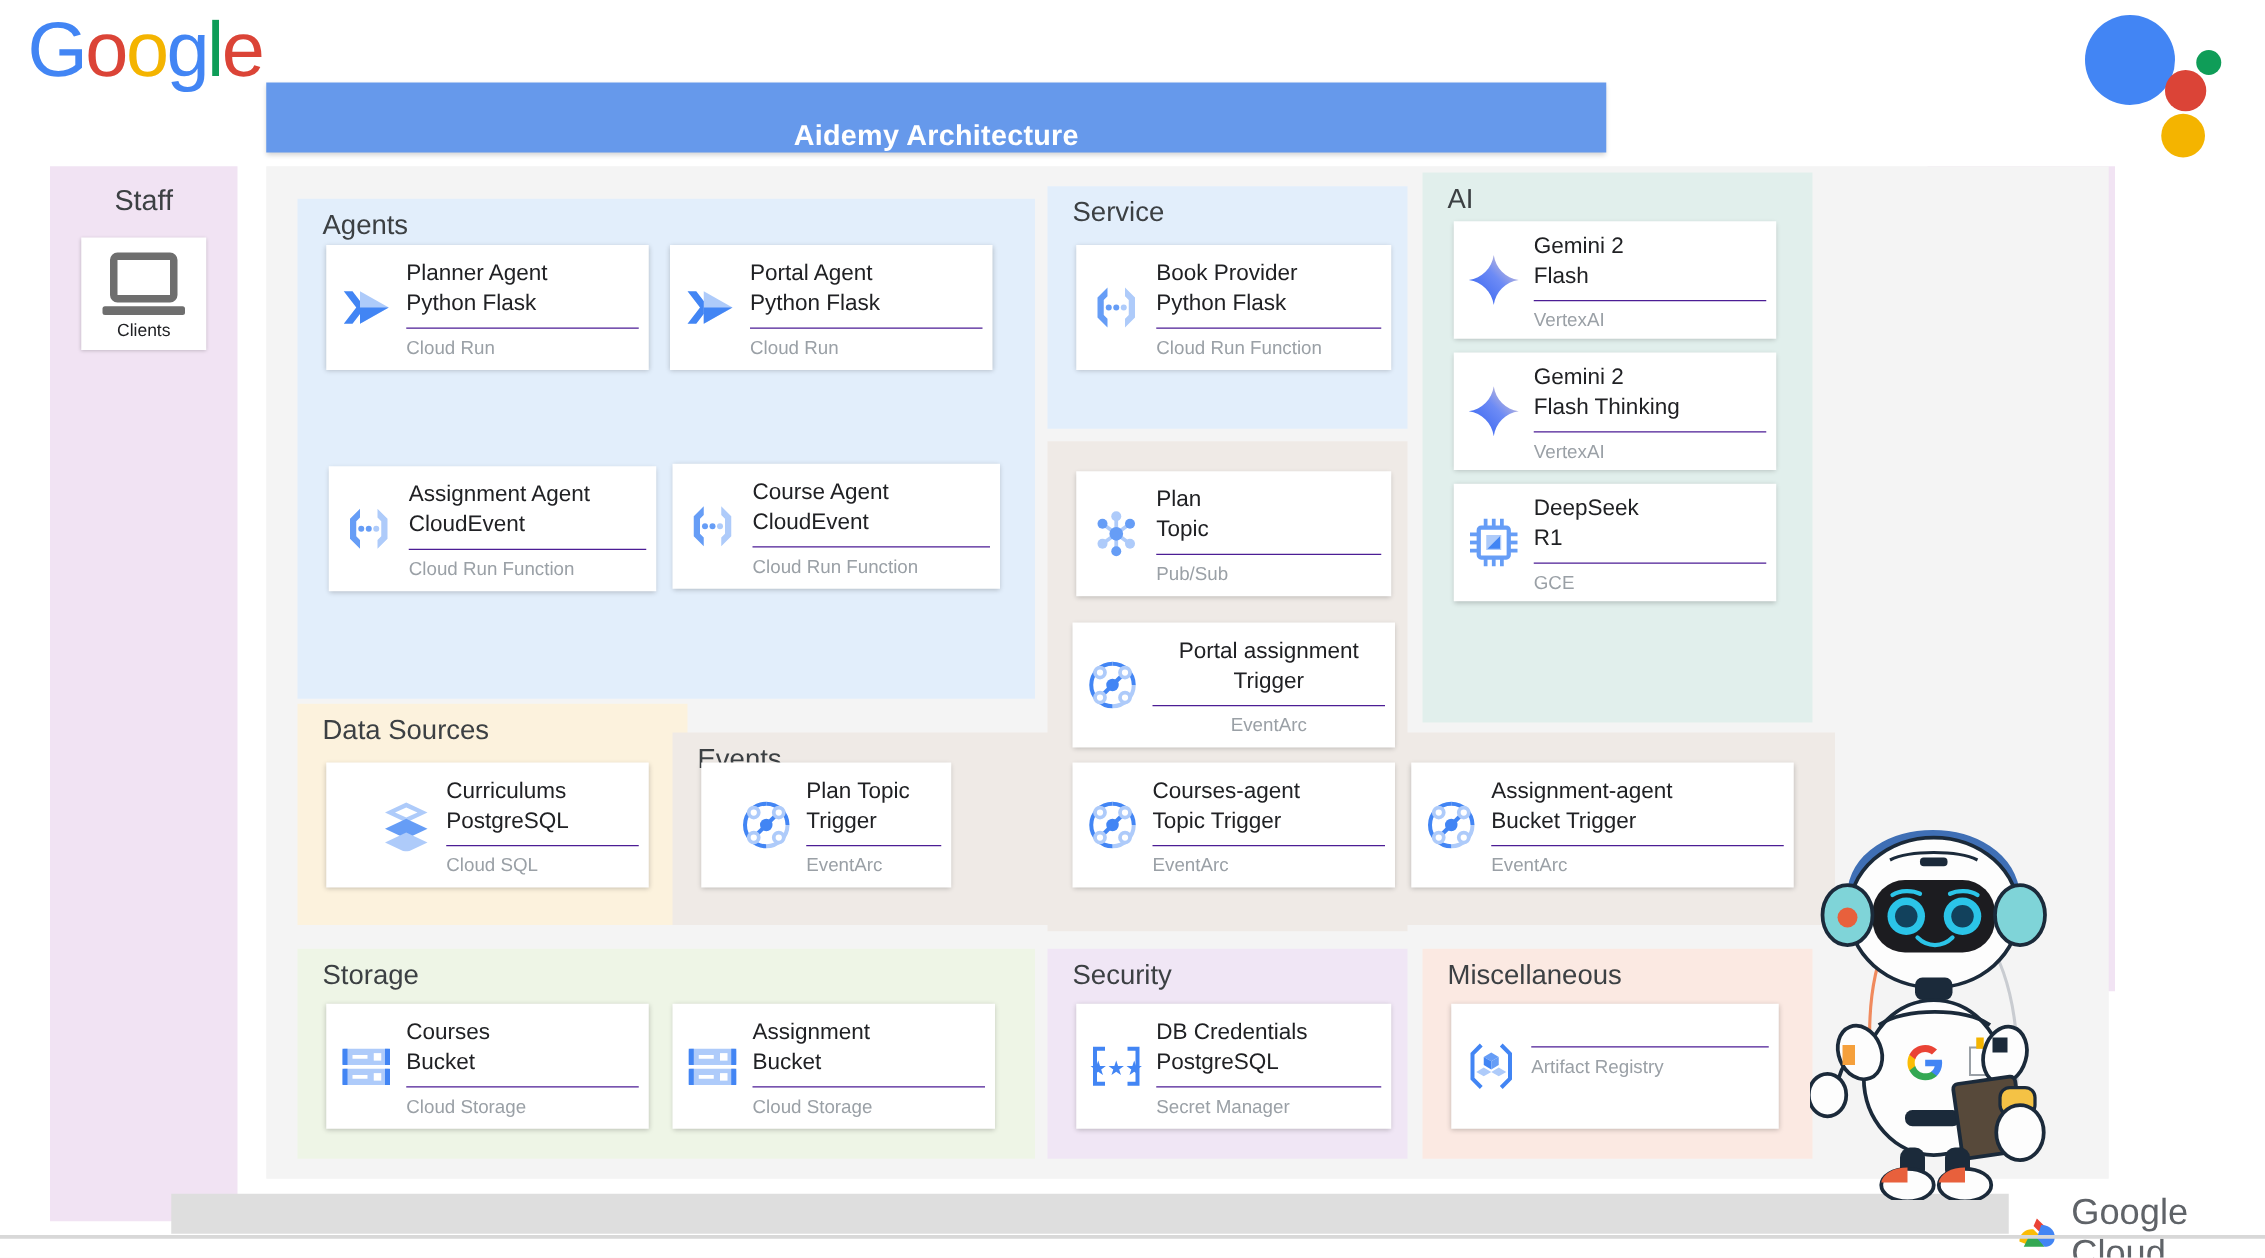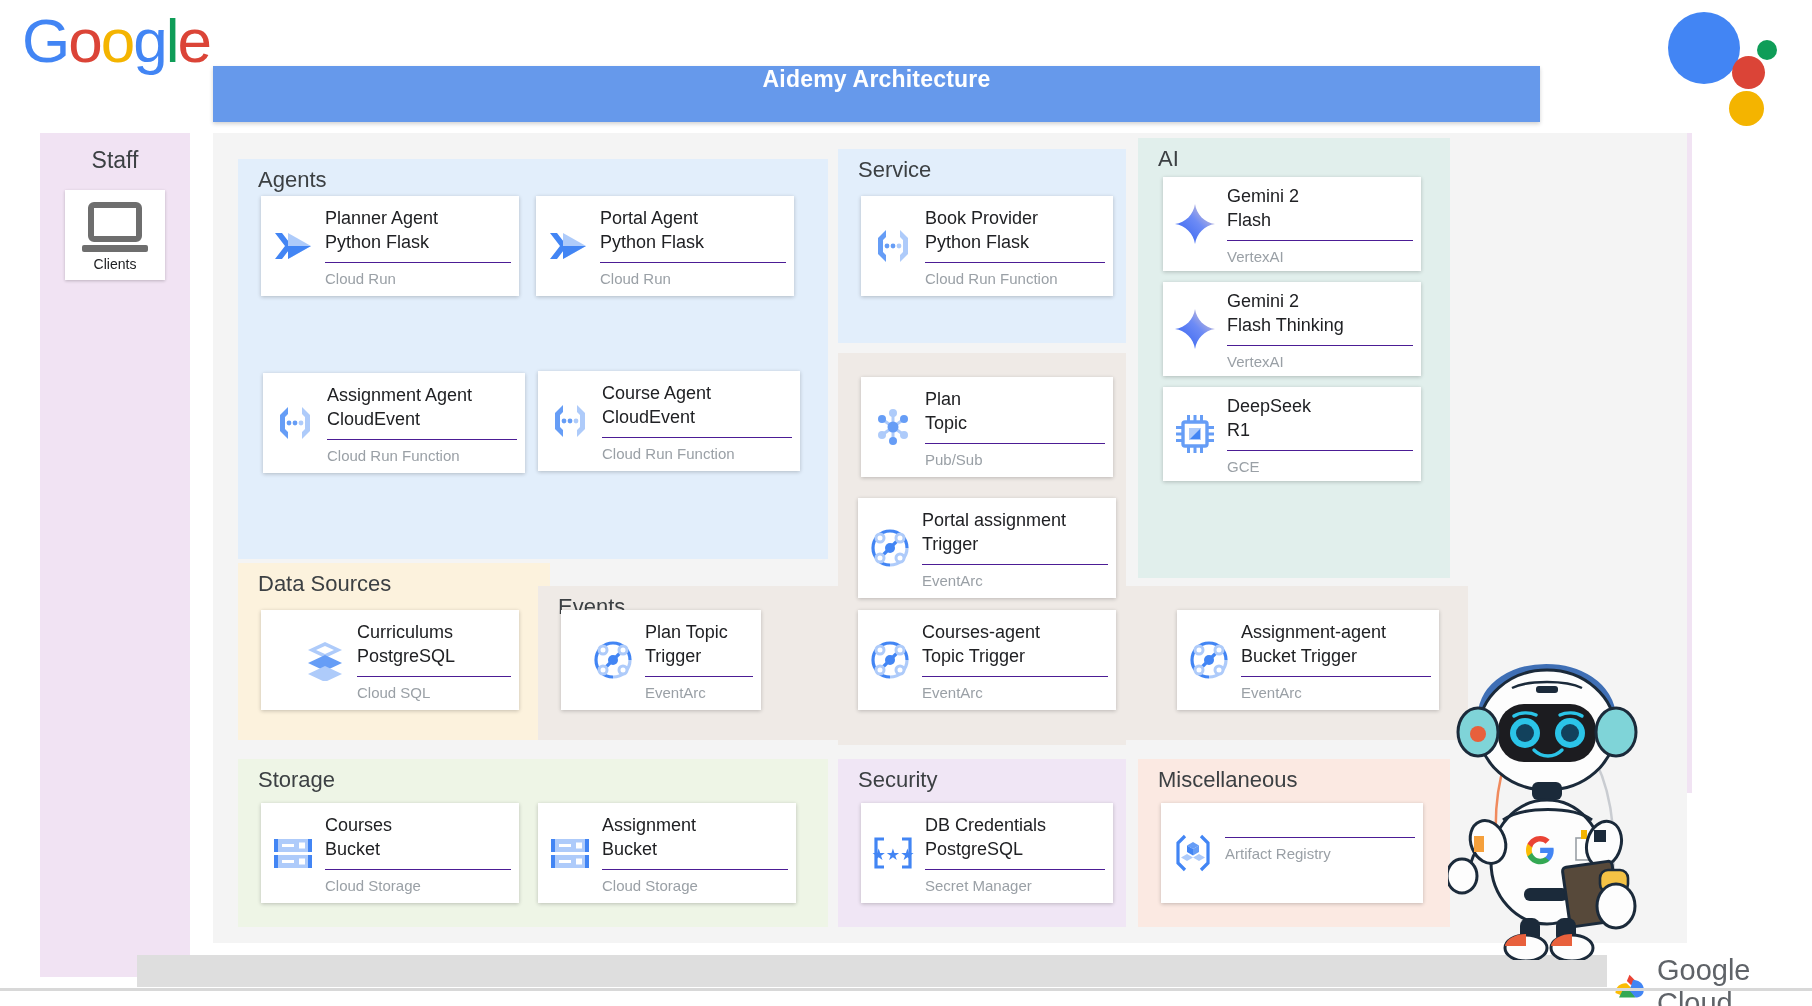--- a/index.html
+++ b/index.html
@@ -18,23 +18,23 @@
 
   
   .assistant { position:absolute; left:1668px; top:8px; width:124px; height:110px; }
   .assistant .d { position:absolute; border-radius:50%; }
   .d-blue   { width:72px; height:72px; background:#4285f4; left:0;   top:4px;  }
   .d-red    { width:33px; height:33px; background:#db4437; left:64px; top:48px; }
   .d-green  { width:20px; height:20px; background:#0f9d58; left:89px; top:32px; }
   .d-yellow { width:35px; height:35px; background:#f4b400; left:61px; top:83px; }
 
   
-  .titlebar { position:absolute; left:213px; top:66px; width:1327px; height:56px;
+  .titlebar { position:absolute; left:213px; top:66px; width:1072px; height:56px;
               background:#6699eb; box-shadow:0 2px 4px rgba(0,0,0,.18);
-              display:flex; align-items:flex-start; justify-content:center; }
+              display:flex; align-items:flex-end; justify-content:center; }
   .titlebar .t { color:#fff; font-size:23px; font-weight:bold; letter-spacing:.2px; }
 
   
   .sidepanel { position:absolute; background:#f1e3f3; }
   .sidepanel .hd { font-size:23px; color:#3c4043; padding:14px 0 0 0; text-align:center; }
   .client-card { background:#fff; box-shadow:0 1px 3px rgba(0,0,0,.22);
                  display:flex; flex-direction:column; align-items:center;
                  justify-content:center; padding:12px 0 8px; }
   .client-card .lbl { font-size:14px; color:#202124; margin-top:4px; }
   .laptop { width:66px; height:50px; position:relative; }
@@ -332,21 +332,21 @@
           <circle cx="32" cy="29" r="4" fill="#aecbfa"></circle>
           <circle cx="21" cy="35" r="4" fill="#669df6"></circle>
         </svg>
       </div>
       <div class="body">
         <div class="ttl"><span>Plan</span><br><span>Topic</span></div>
         <div class="sub">Pub/Sub</div>
       </div>
     </div>
 
-    <div class="card" style="left:645px; top:365px; width:258px; height:100px;">
+    <div class="card" style="left:645px; top:365px; width:258px; height:100px;text-align:center;">
       <div class="ic">
         <svg class="icon" width="42" height="42" viewBox="0 0 42 42">
           <path d="M21 4 A17 17 0 0 1 38 21" fill="none" stroke="#4285f4" stroke-width="3.2"></path>
           <path d="M38 21 A17 17 0 0 1 21 38" fill="none" stroke="#aecbfa" stroke-width="3.2"></path>
           <path d="M21 38 A17 17 0 0 1 4 21" fill="none" stroke="#4285f4" stroke-width="3.2"></path>
           <path d="M4 21 A17 17 0 0 1 21 4" fill="none" stroke="#4285f4" stroke-width="3.2"></path>
           <line x1="13" y1="29" x2="29" y2="13" stroke="#4285f4" stroke-width="3.2"></line>
           <circle cx="21" cy="21" r="5" fill="#4285f4"></circle>
           <circle cx="11" cy="11" r="4" fill="#fff" stroke="#aecbfa" stroke-width="3"></circle>
           <circle cx="31" cy="11" r="4" fill="#fff" stroke="#aecbfa" stroke-width="3"></circle>
@@ -395,21 +395,21 @@
           <circle cx="11" cy="31" r="4" fill="#fff" stroke="#aecbfa" stroke-width="3"></circle>
           <circle cx="31" cy="31" r="4" fill="#fff" stroke="#aecbfa" stroke-width="3"></circle>
         </svg>
       </div>
       <div class="body">
         <div class="ttl"><span>Plan Topic</span><br><span>Trigger</span></div>
         <div class="sub">EventArc</div>
       </div>
     </div>
 
-    <div class="card" style="left:964px; top:477px; width:262px; height:100px;">
+    <div class="card" style="left:916px; top:477px; width:306px; height:100px;">
       <div class="ic">
         <svg class="icon" width="42" height="42" viewBox="0 0 42 42">
           <path d="M21 4 A17 17 0 0 1 38 21" fill="none" stroke="#4285f4" stroke-width="3.2"></path>
           <path d="M38 21 A17 17 0 0 1 21 38" fill="none" stroke="#aecbfa" stroke-width="3.2"></path>
           <path d="M21 38 A17 17 0 0 1 4 21" fill="none" stroke="#4285f4" stroke-width="3.2"></path>
           <path d="M4 21 A17 17 0 0 1 21 4" fill="none" stroke="#4285f4" stroke-width="3.2"></path>
           <line x1="13" y1="29" x2="29" y2="13" stroke="#4285f4" stroke-width="3.2"></line>
           <circle cx="21" cy="21" r="5" fill="#4285f4"></circle>
           <circle cx="11" cy="11" r="4" fill="#fff" stroke="#aecbfa" stroke-width="3"></circle>
           <circle cx="31" cy="11" r="4" fill="#fff" stroke="#aecbfa" stroke-width="3"></circle>

